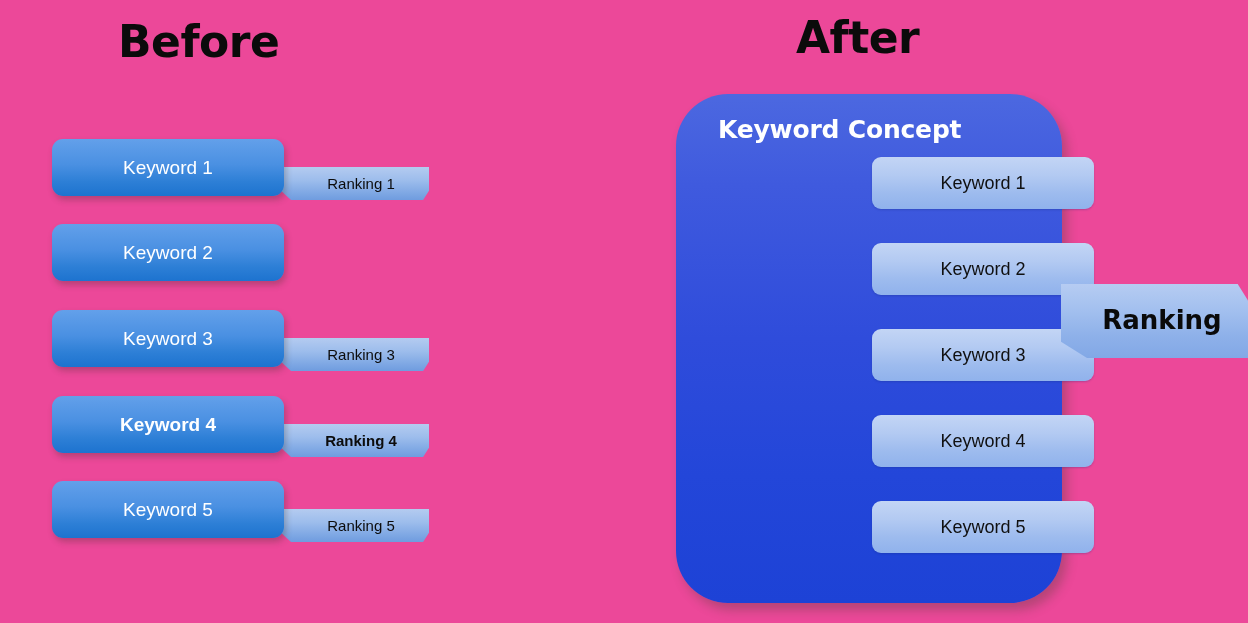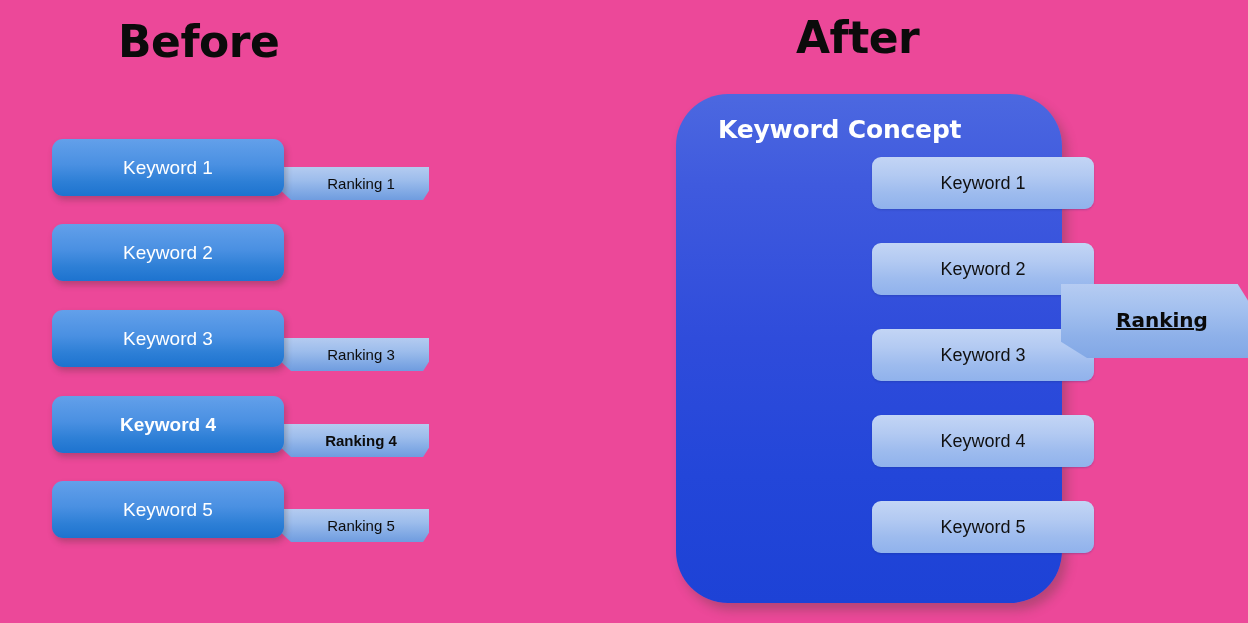--- a/index.html
+++ b/index.html
@@ -180,26 +180,25 @@
     clip-path: polygon(0 0, 94% 0, 100% 18px, 100% 100%, 26px 100%, 0 78%);
     display: flex;
     align-items: center;
     justify-content: center;
     z-index: 5;
   }
   #ranking-flag-label {
     color: #0a0a0a;
     font-family: "DejaVu Sans", "Liberation Sans", sans-serif;
     font-weight: bold;
-    font-size: 20px;
+    font-size: 26px;
     line-height: 1;
     white-space: nowrap;
     padding-left: 14px;
     padding-bottom: 2px;
-    text-decoration: underline;
   }
 </style>
 </head>
 <body>
 
 <div id="canvas">
 
   <div id="before-panel">
 
     <div class="section-title" id="title-before">Before</div>

